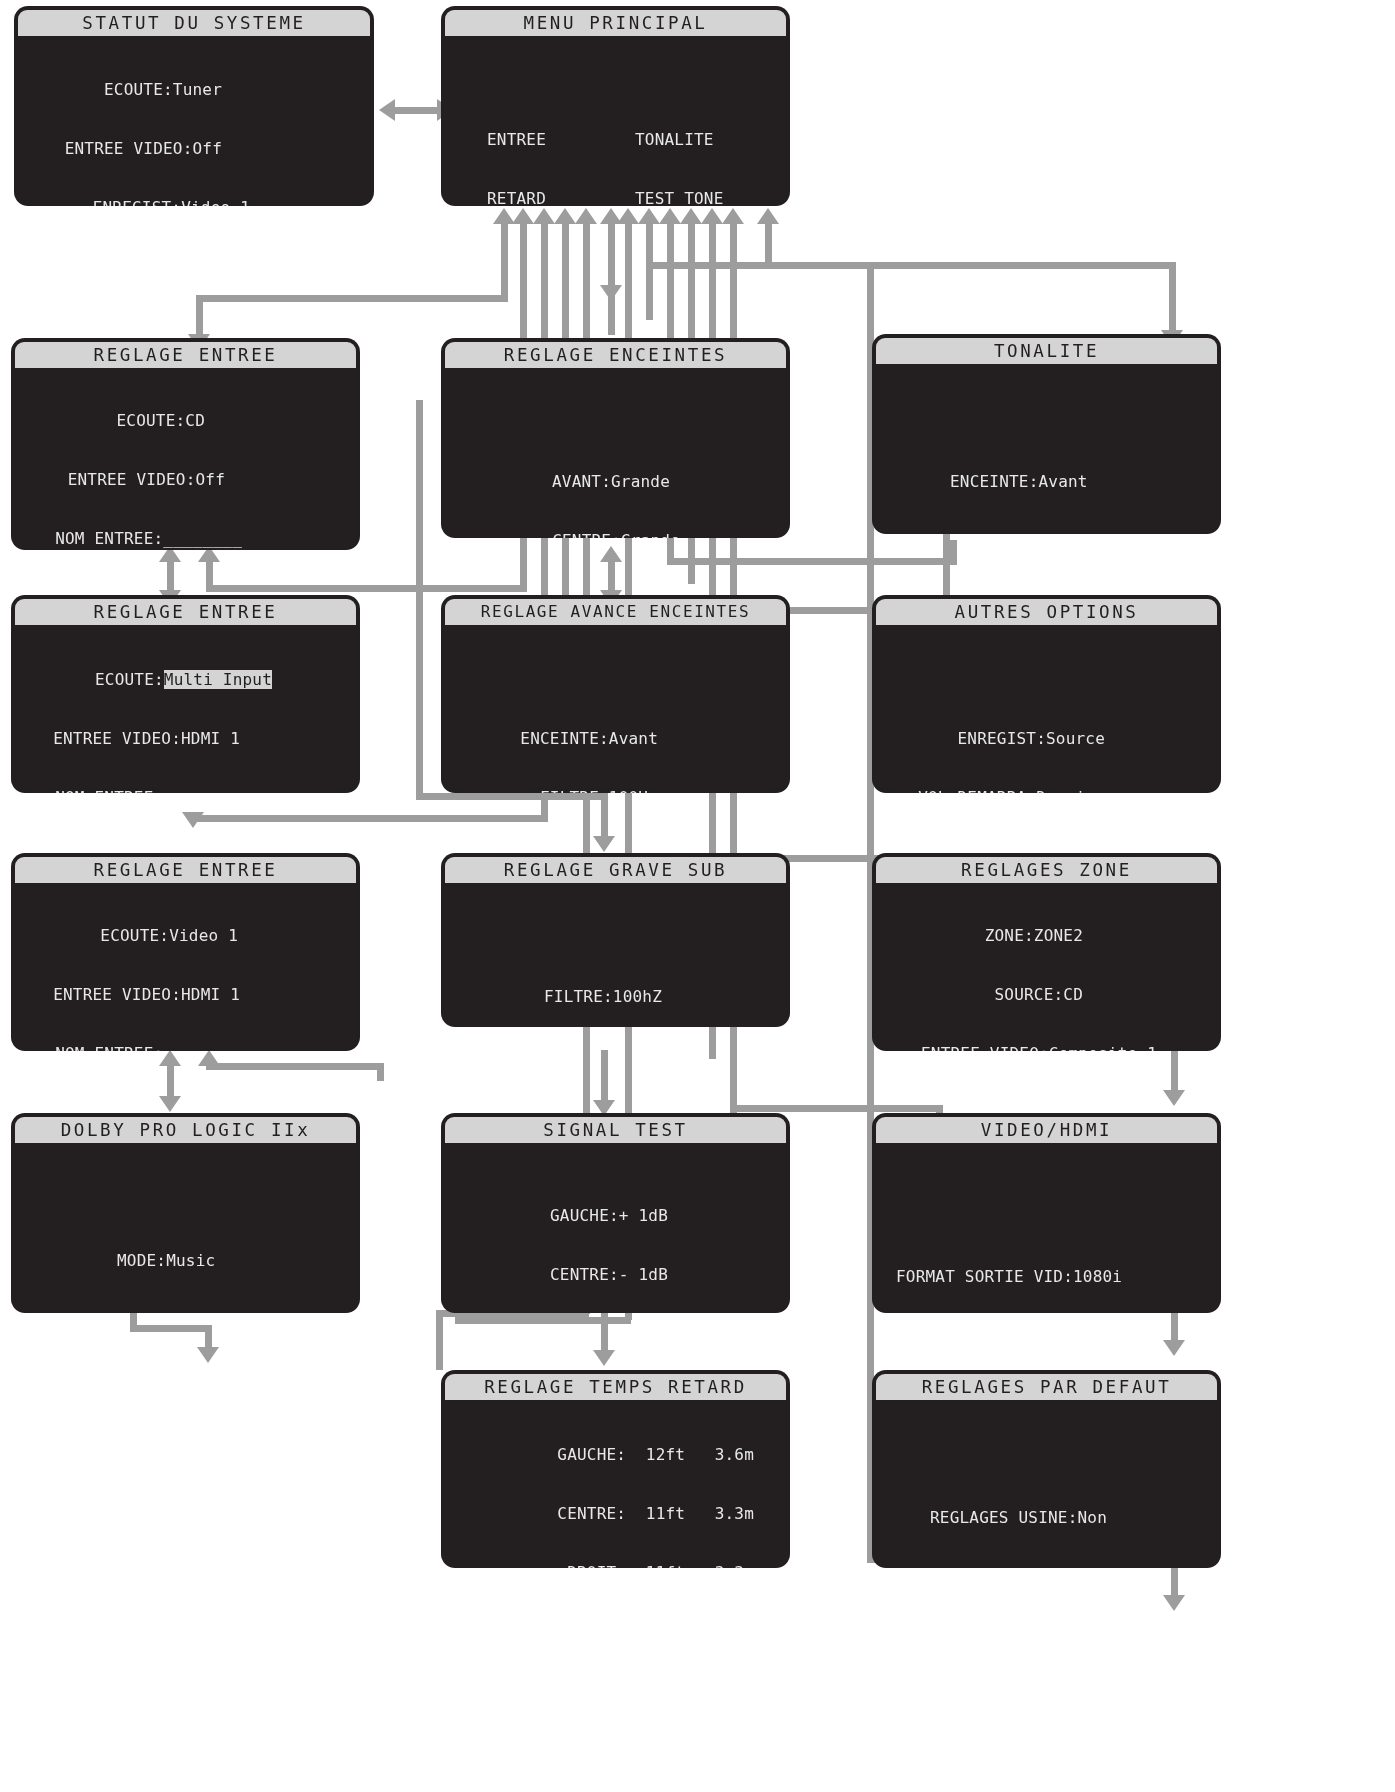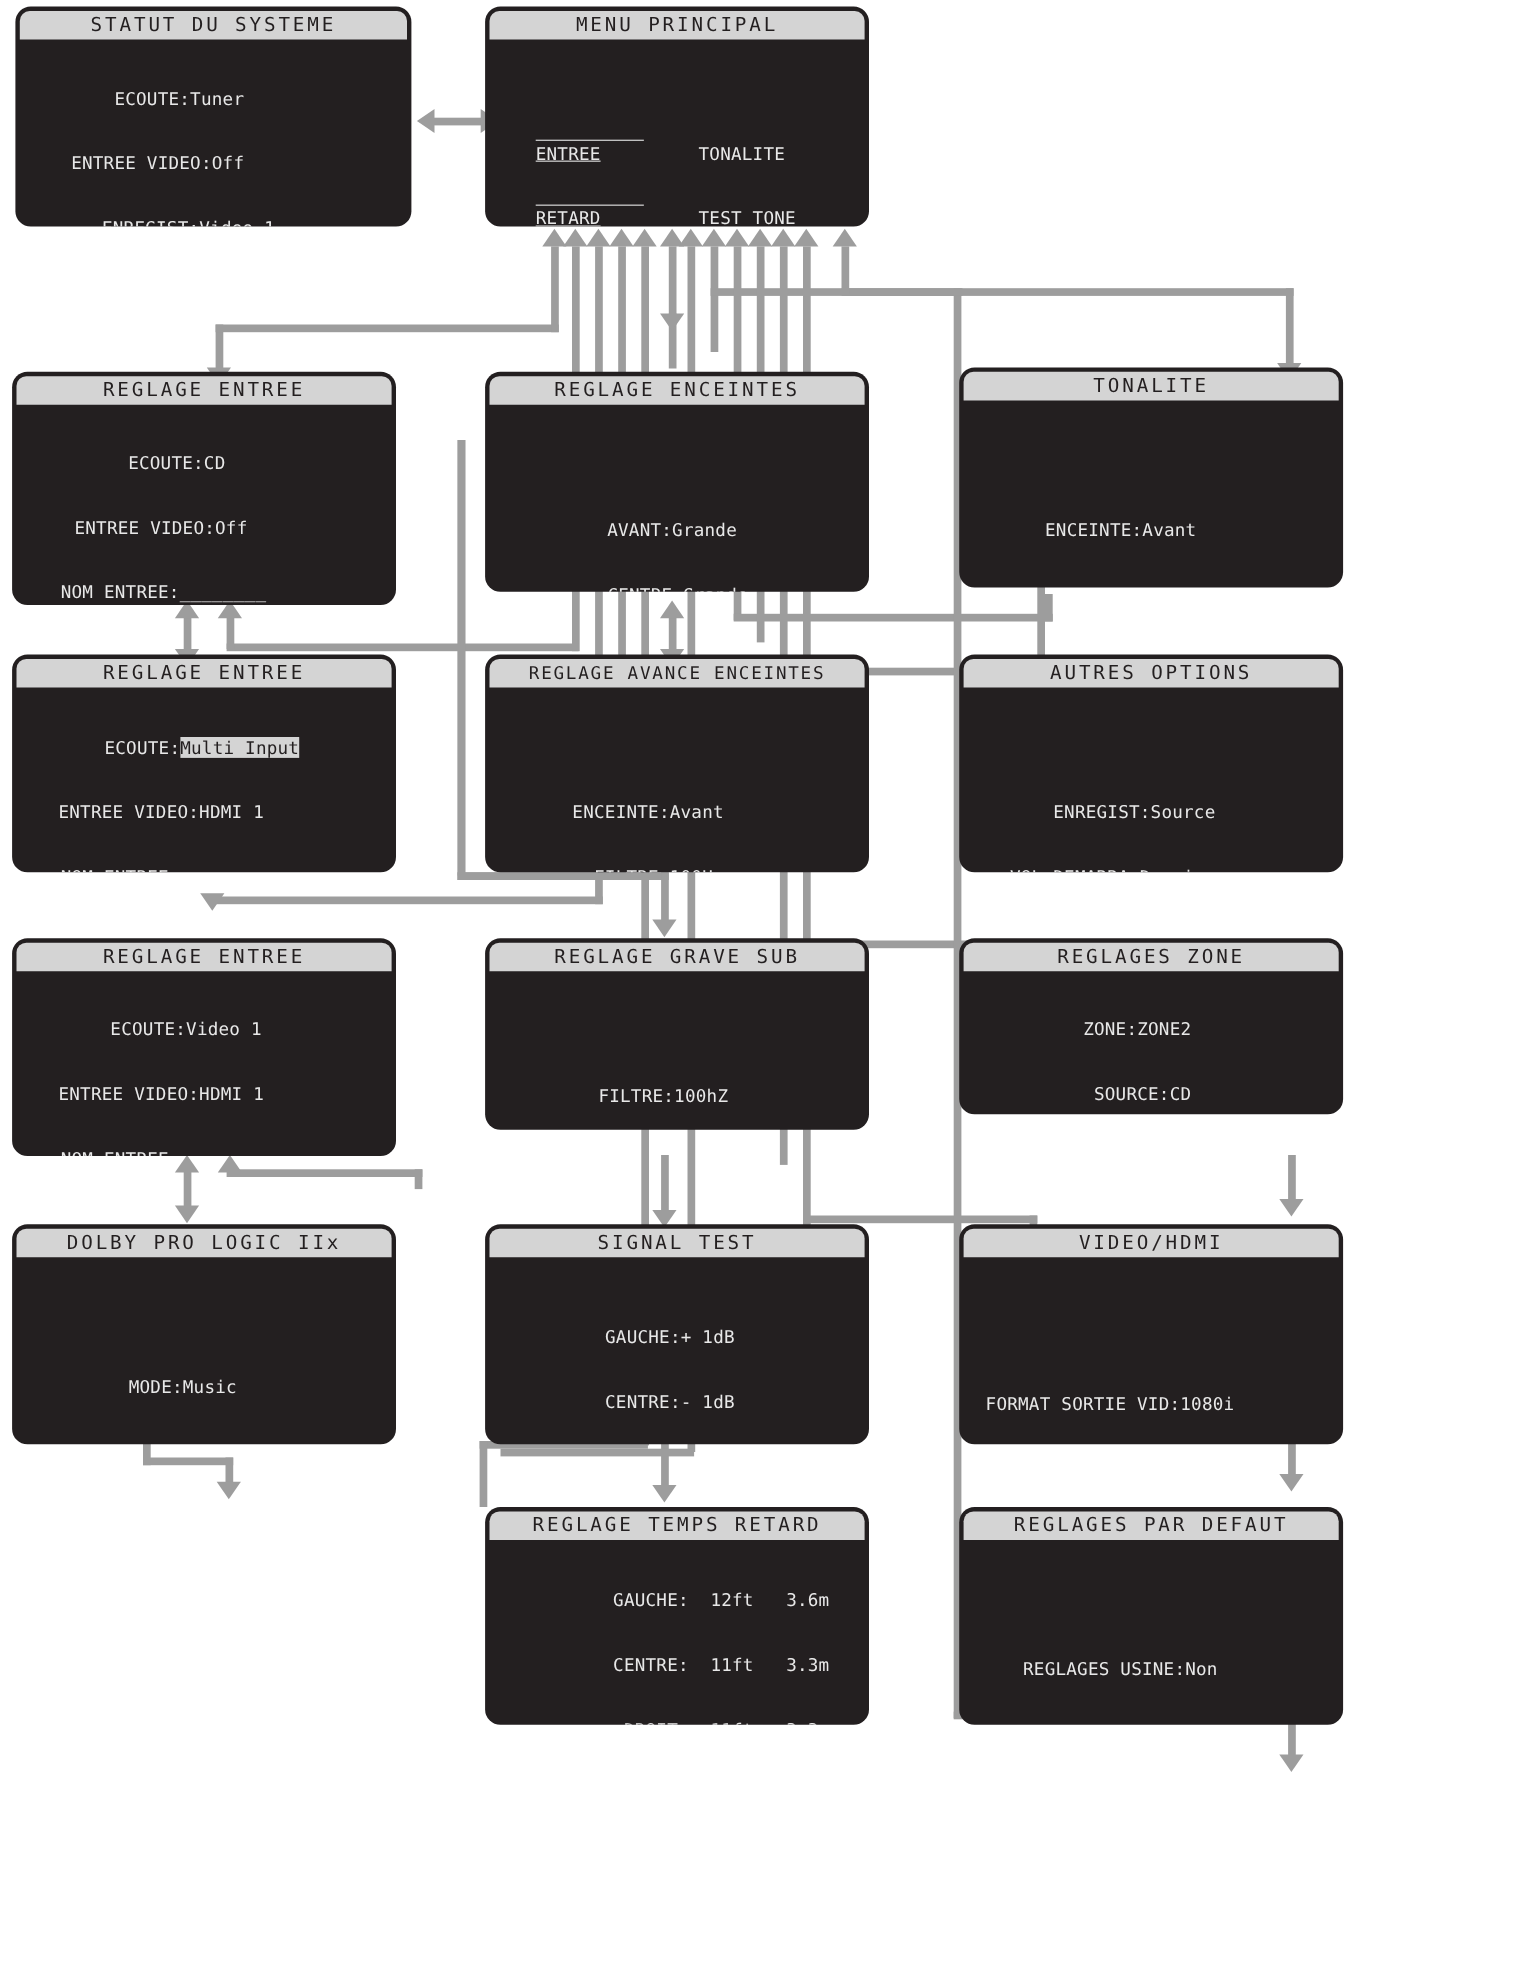--- a/index.html
+++ b/index.html
@@ -185,21 +185,21 @@
       
       
       
     </div>
   </div>
 
   <div class="panel" style="left:441px;top:6px;width:349px;height:200px;">
     <div class="title">MENU PRINCIPAL</div>
     <div class="body" style="padding-left:46px;padding-top:16px;">
       <div style="display:flex;gap:20px;">
-        <div style="width:128px;text-decoration:underline;">
+        <div style="width:128px;">
           <div class="row l">ENTREE</div>
           <div class="row l">RETARD</div>
           
           
           
         </div>
         <div>
           <div class="row l">TONALITE</div>
           <div class="row l">TEST TONE</div>
           
@@ -374,21 +374,21 @@
       
       
       
       
       
       
       
     </div>
   </div>
 
-  <div class="panel" style="left:872px;top:853px;width:349px;height:160px;">
+  <div class="panel" style="left:872px;top:853px;width:349px;height:198px;">
     <div class="title">REGLAGES ZONE</div>
     <div class="body" style="padding-top:4px;">
       <div class="row r" style="padding-right:128px">ZONE:ZONE2</div>
       <div class="row r" style="padding-right:128px">SOURCE:CD</div>
       <div class="row r" style="padding-right:54px">ENTREE VIDEO:Composite 1</div>
       
       
       
       
       

